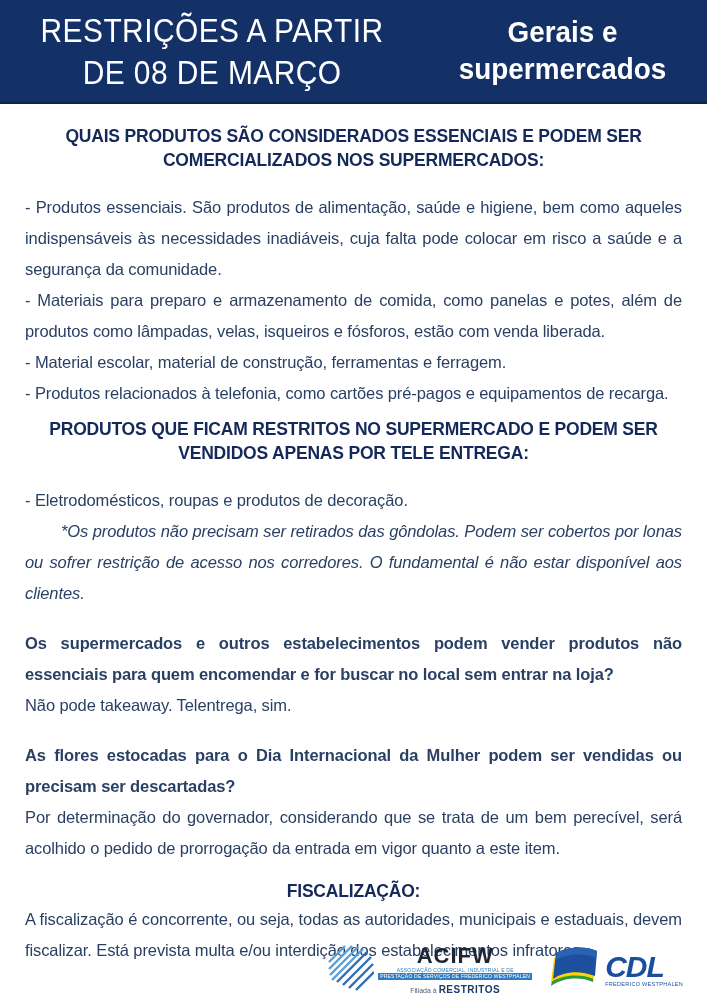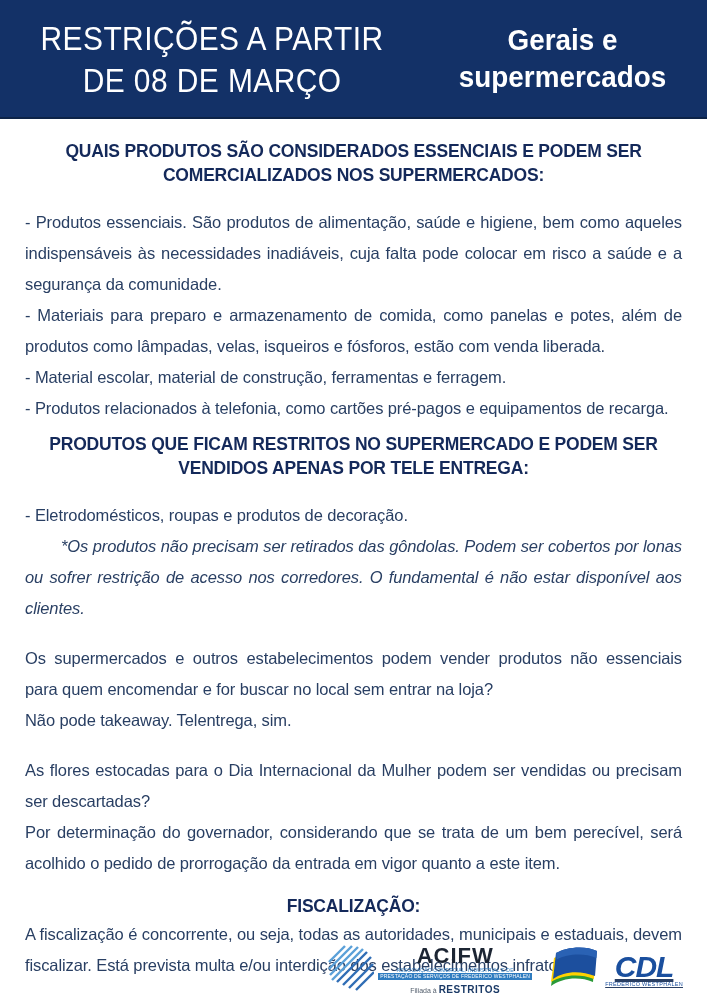--- a/index.html
+++ b/index.html
@@ -10,21 +10,21 @@
   }
   *{box-sizing:border-box;margin:0;padding:0;}
   html,body{background:#ffffff;}
   body{
     width:707px;height:1000px;margin:0 auto;position:relative;overflow:hidden;
     font-family:"Liberation Sans","DejaVu Sans",sans-serif;
     color:var(--text-body);
   }
   
   .band{
-    height:119px;background:var(--navy-band);
+    height:104px;background:var(--navy-band);
     display:flex;align-items:center;color:#ffffff;
     border-bottom:2px solid #0d2347;
   }
   .band-title{
     width:60%;text-align:center;
     font-size:34px;line-height:42px;font-weight:400;
     letter-spacing:.5px;
     transform:scaleX(.88);transform-origin:center;
   }
   .band-badge{
@@ -41,21 +41,21 @@
     margin:8px auto 0 auto;max-width:640px;
     letter-spacing:-0.2px;
   }
   .plist{margin-top:20px;}
   .content p{
     font-size:16.5px;line-height:31px;text-align:justify;
     color:var(--text-body);letter-spacing:-0.1px;
   }
   .note{font-style:italic;text-indent:36px;}
   .qa{margin-top:19px;}
-  .q{font-weight:400;color:var(--text-heading);}
+  .q{font-weight:700;color:var(--text-heading);}
   .fisc{margin-top:15px;margin-bottom:1px;}
   
   .logos{
     position:absolute;right:24px;bottom:4px;
     display:flex;align-items:center;gap:16px;
   }
   .acifw{display:flex;align-items:center;gap:4px;}
   .acifw-text{display:flex;flex-direction:column;align-items:center;}
   .acifw-name{
     font-size:22px;font-weight:700;color:#1c2533;letter-spacing:1px;line-height:22px;
@@ -63,21 +63,21 @@
   .acifw-sub{
     font-size:5px;color:#2f7cc0;line-height:6px;letter-spacing:.2px;white-space:nowrap;
   }
   .acifw-sub2{
     font-size:5px;color:#ffffff;background:#2f7cc0;line-height:7px;
     padding:0 2px;letter-spacing:.2px;white-space:nowrap;
   }
   .acifw-aff{margin-top:4px;font-size:7px;color:#55606e;white-space:nowrap;}
   .acifw-aff b{font-size:10px;color:#1b3a66;letter-spacing:.5px;}
   .cdl{display:flex;align-items:center;gap:5px;}
-  .cdl-text{display:flex;flex-direction:column;align-items:center;text-decoration:underline;}
+  .cdl-text{display:flex;flex-direction:column;align-items:flex-start;}
   .cdl-name{
     font-size:30px;font-weight:700;font-style:italic;
     color:var(--cdl-blue);line-height:28px;letter-spacing:-1px;
   }
   .cdl-sub{font-size:5.5px;color:var(--cdl-blue);letter-spacing:.3px;white-space:nowrap;}
 </style>
 </head>
 <body>
 
 <div>

